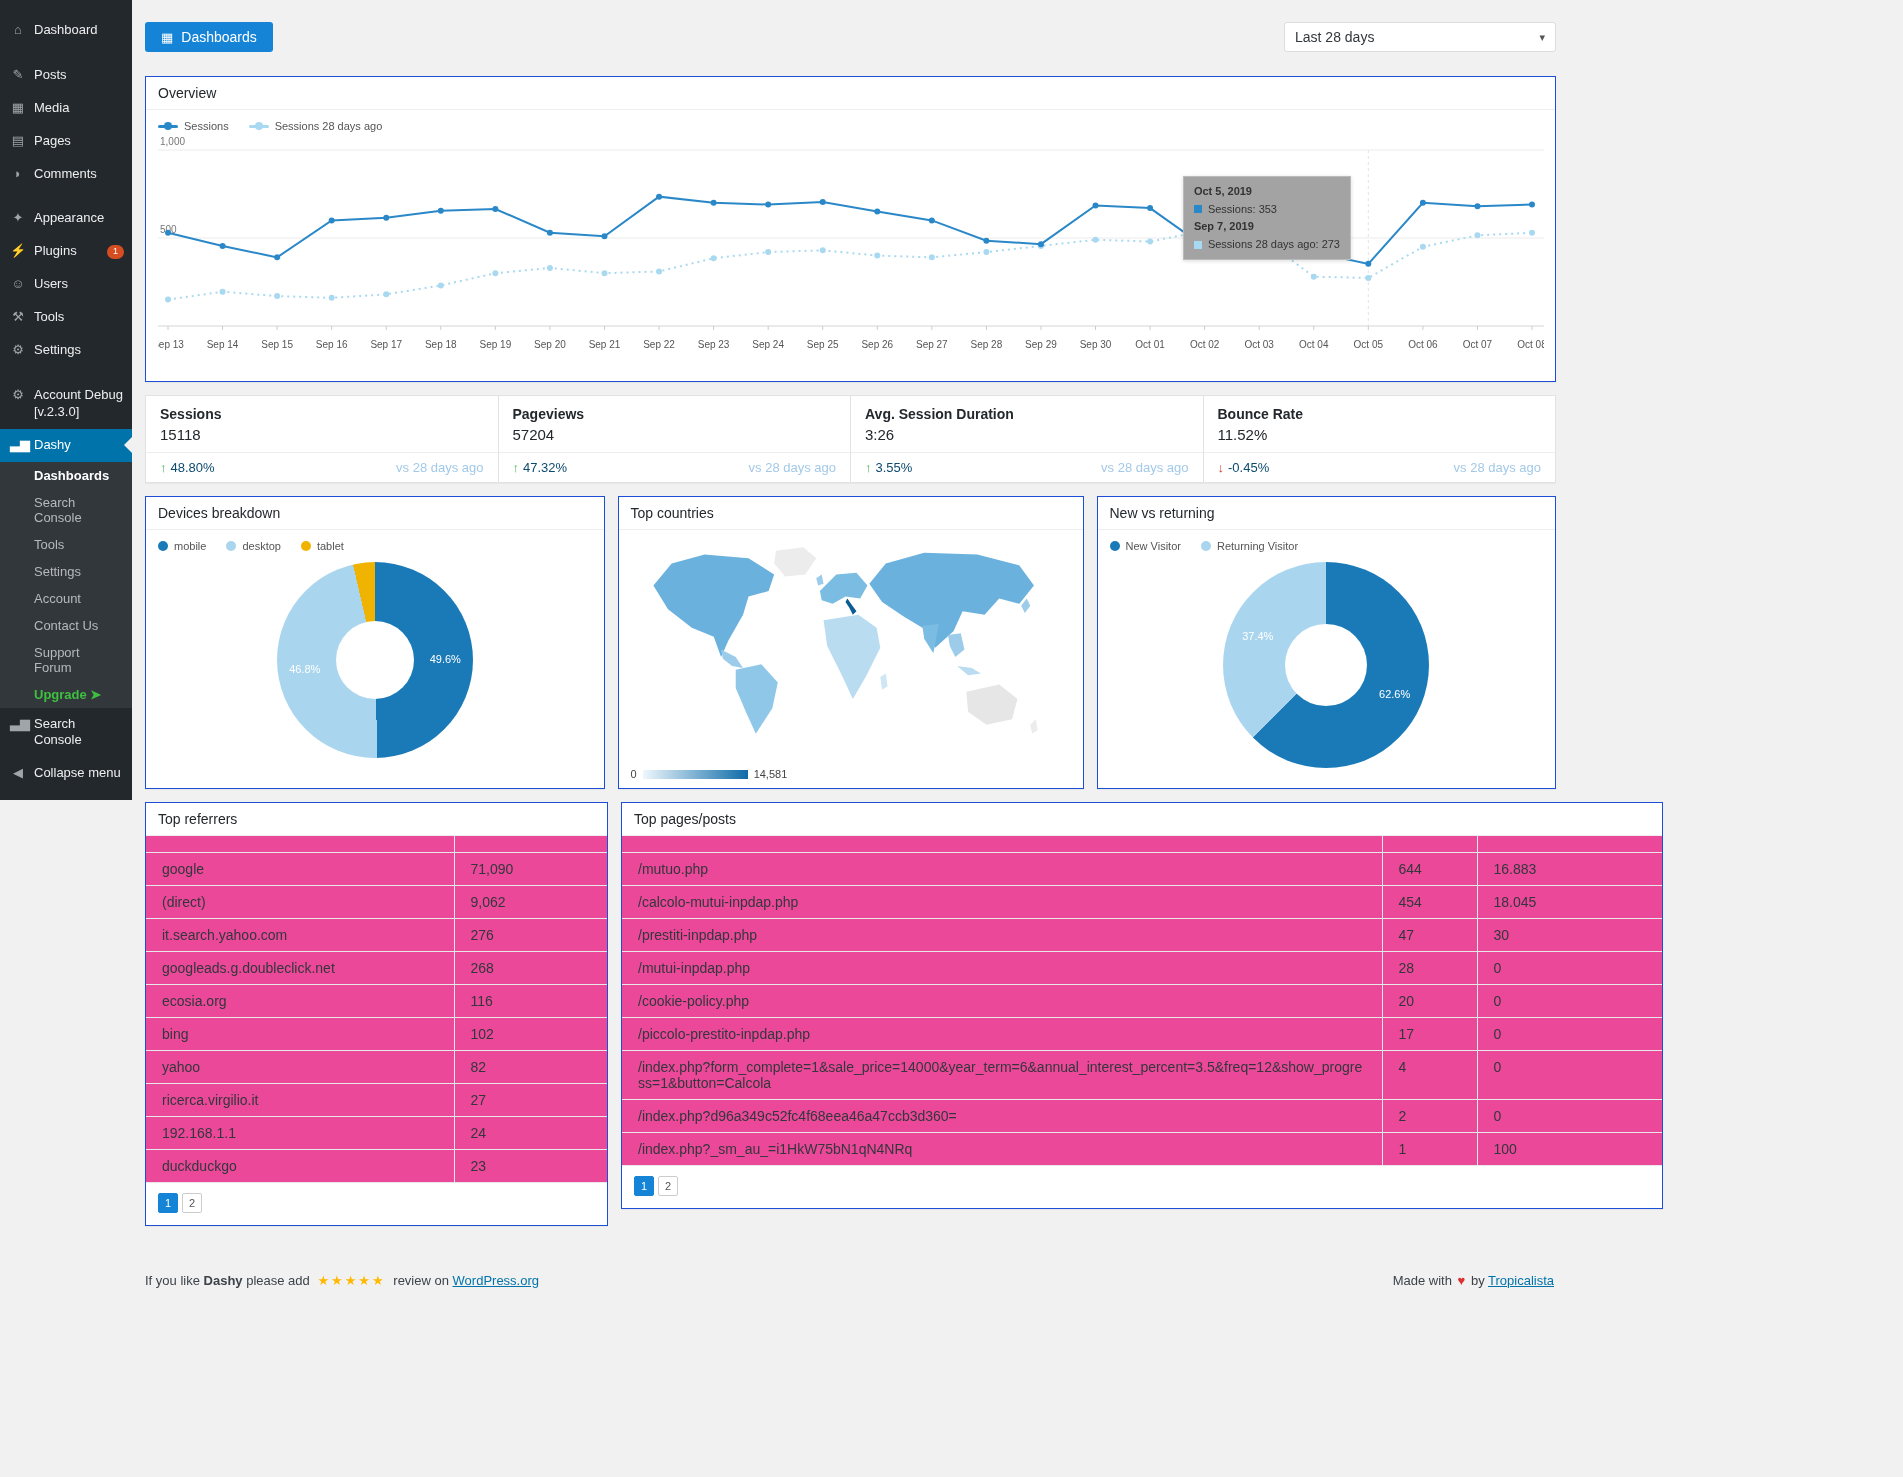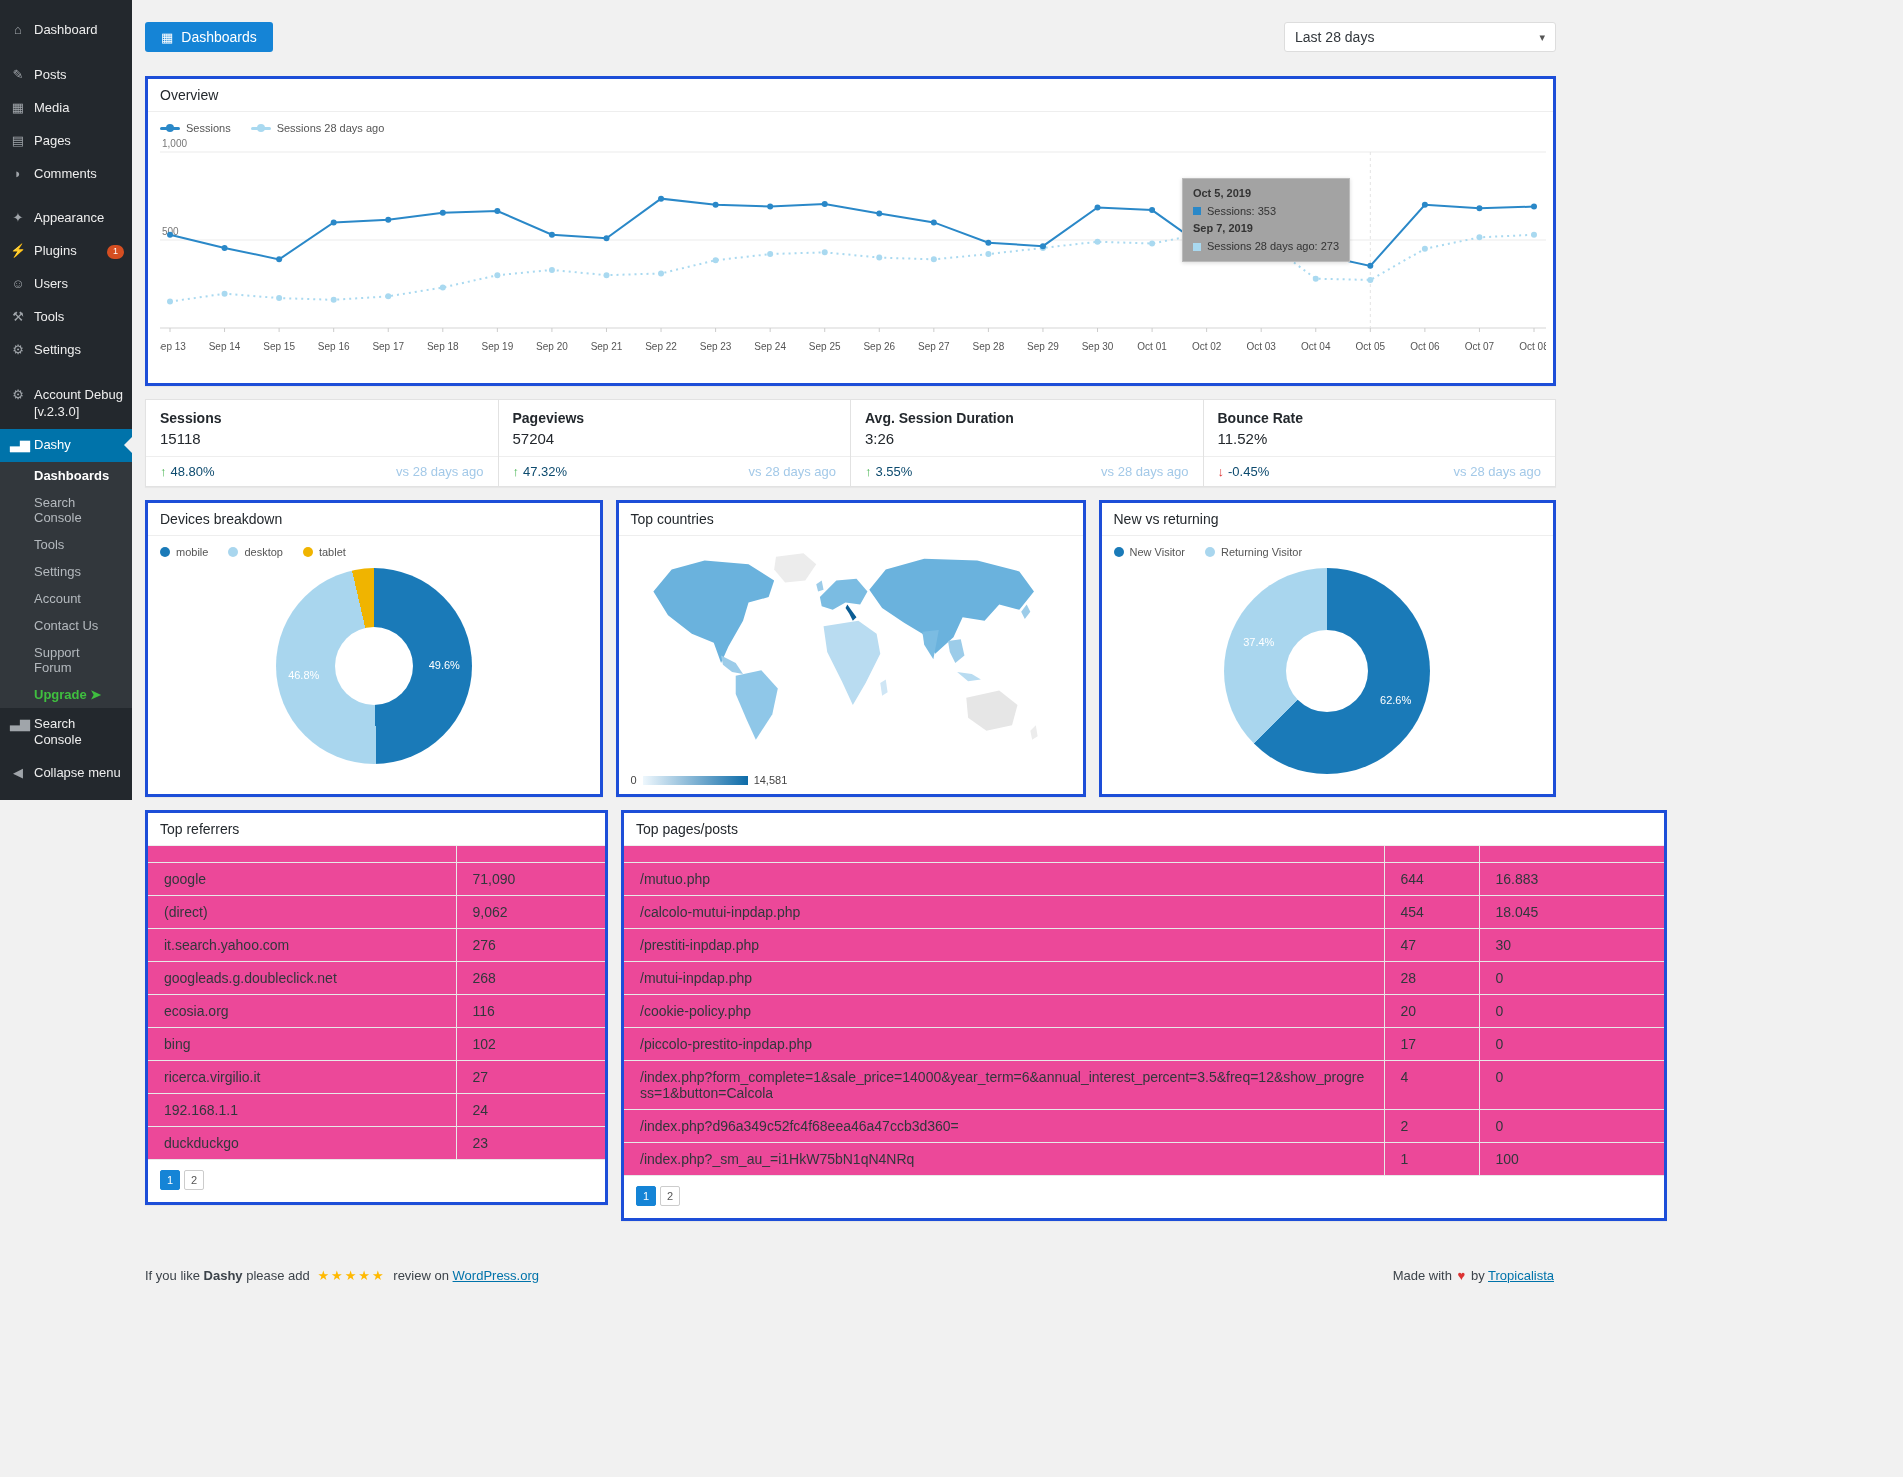--- a/index.html
+++ b/index.html
@@ -59,21 +59,21 @@
   }
   .btn-primary .icon { font-size:13px; }
   .select-box {
     width:272px; height:30px; background:#fff; border:1px solid #ddd; border-radius:3px;
     display:flex; align-items:center; justify-content:space-between;
     padding:0 10px; font-size:14px; color:#32373c; cursor:pointer;
   }
   .select-box .caret { font-size:11px; color:#555; }
 
   .panel {
-    background:#fff; border:3px solid #1d4ed8;
+    background:#fff; border:1px solid #1d4ed8;
     box-shadow:0 1px 1px rgba(0,0,0,.04); margin-bottom:13px;
   }
   .panel-header {
     padding:8px 12px; border-bottom:1px solid #eee;
     font-size:14px; color:#23282d;
   }
   .panel-body { padding:8px 12px; position:relative; }
 
   
   .legend { display:flex; gap:20px; align-items:center; font-size:11px; color:#555; margin:2px 0 4px; }
@@ -604,20 +604,24 @@
             </tr>
               <tr>
               <td>ecosia.org</td>
               <td>116</td>
             </tr>
               <tr>
               <td>bing</td>
               <td>102</td>
             </tr>
               <tr>
+              <td>yahoo</td>
+              <td>82</td>
+            </tr>
+              <tr>
               <td>ricerca.virgilio.it</td>
               <td>27</td>
             </tr>
               <tr>
               <td>192.168.1.1</td>
               <td>24</td>
             </tr>
               <tr>
               <td>duckduckgo</td>
               <td>23</td>

